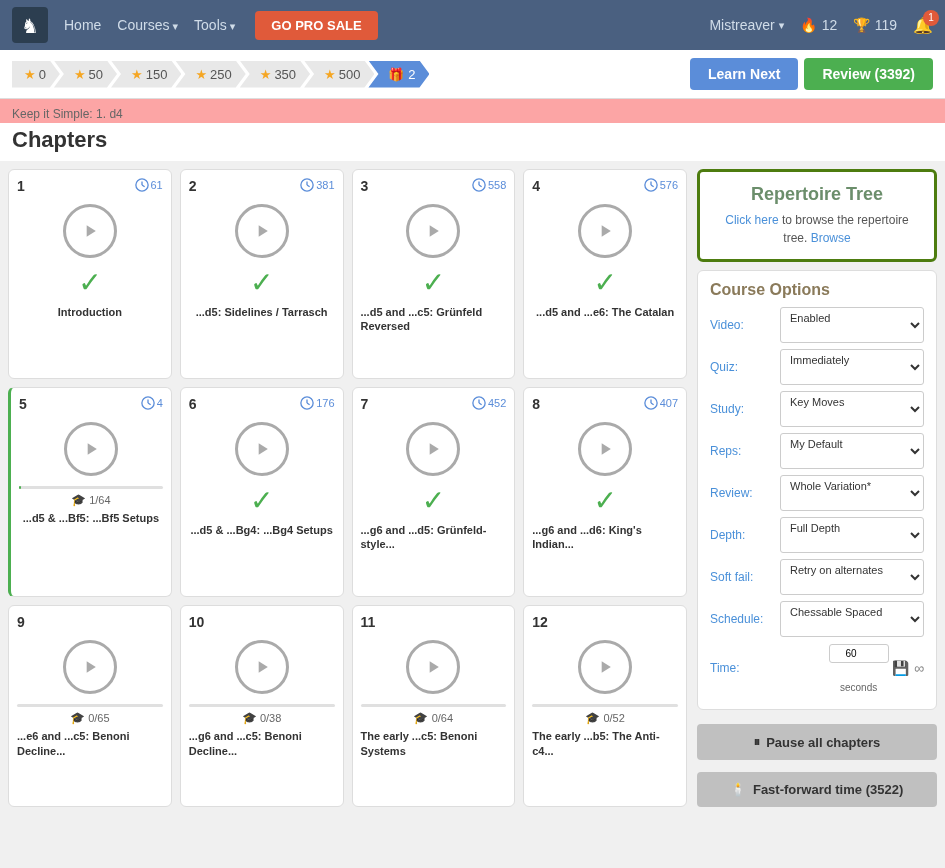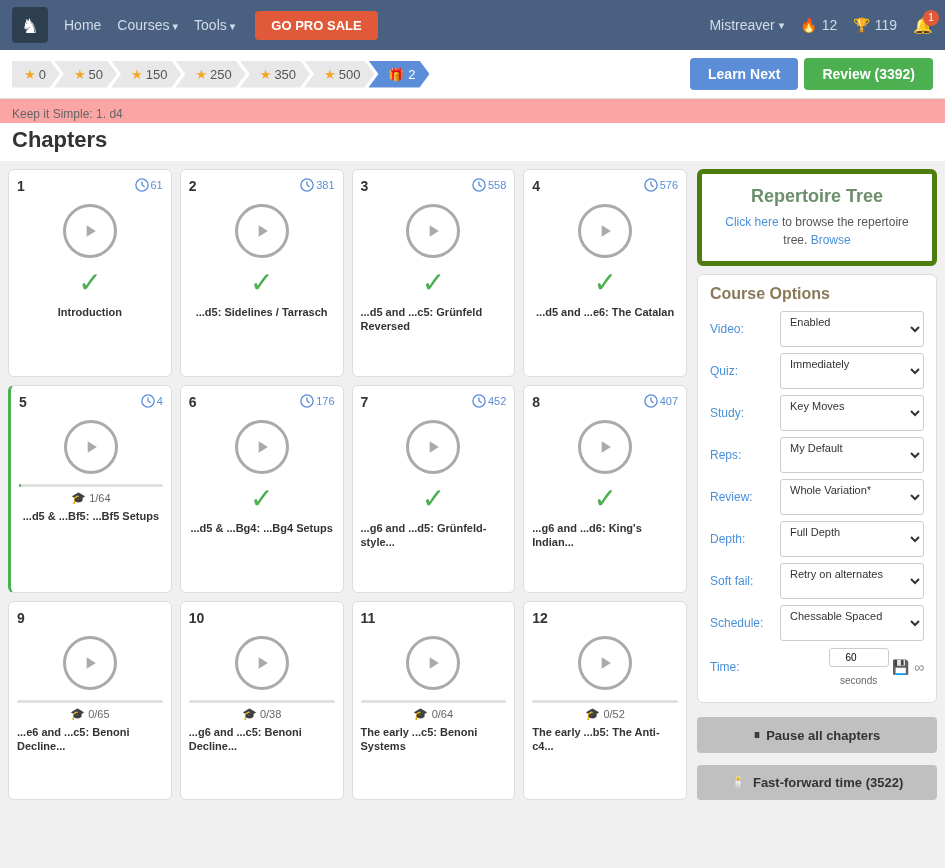--- a/index.html
+++ b/index.html
@@ -201,21 +201,21 @@
       min-width: 220px;
       margin-left: 10px;
       display: flex;
       flex-direction: column;
       gap: 8px;
     }
 
     .repertoire-tree-card {
       background: #fff;
       border-radius: 6px;
-      border: 5px solid #4d7c0f;
+      border: 3px solid #4d7c0f;
       padding: 12px;
       text-align: center;
     }
     .repertoire-tree-title { font-size: 18px; color: #6b8e6b; font-weight: bold; margin-bottom: 6px; }
     .repertoire-tree-desc { font-size: 12px; color: #555; line-height: 1.5; }
     .repertoire-tree-desc a { color: #4a90d9; text-decoration: none; }
 
     .course-options-card {
       background: #fff;
       border-radius: 6px;
@@ -248,21 +248,21 @@
       justify-content: space-between;
     }
     .time-input {
       width: 60px;
       font-size: 10px;
       border: 1px solid #ccc;
       border-radius: 3px;
       padding: 3px 5px;
       text-align: center;
     }
-    .time-seconds { font-size: 10px; color: #666; text-align: center; margin-top: 8px; }
+    .time-seconds { font-size: 10px; color: #666; text-align: center; margin-top: 19px; }
     .time-icons { display: flex; gap: 4px; align-items: center; }
     .icon-btn { background: none; border: none; cursor: pointer; color: #888; font-size: 14px; }
 
     .pause-btn {
       width: 100%;
       background: #c0c0c0;
       border: none;
       border-radius: 4px;
       padding: 10px;
       font-size: 13px;

